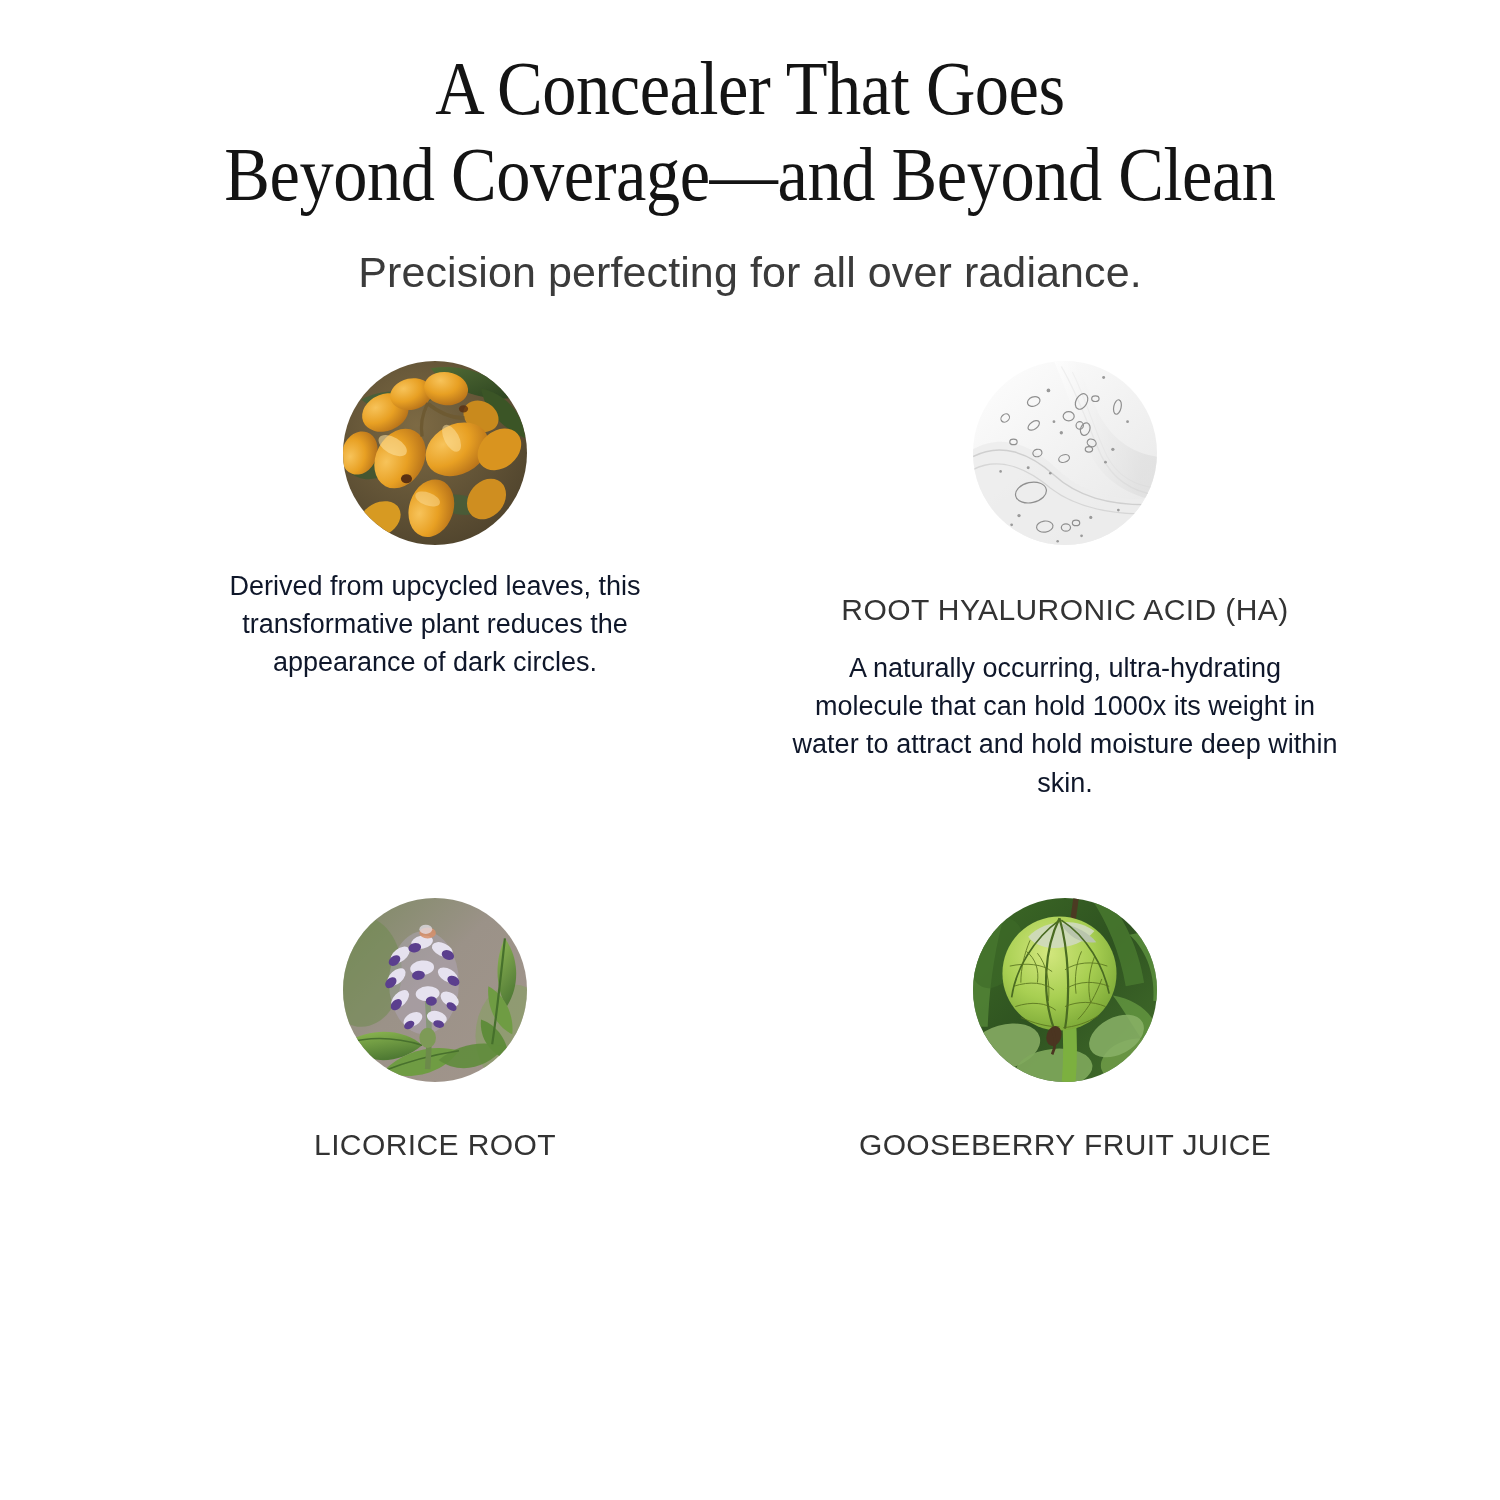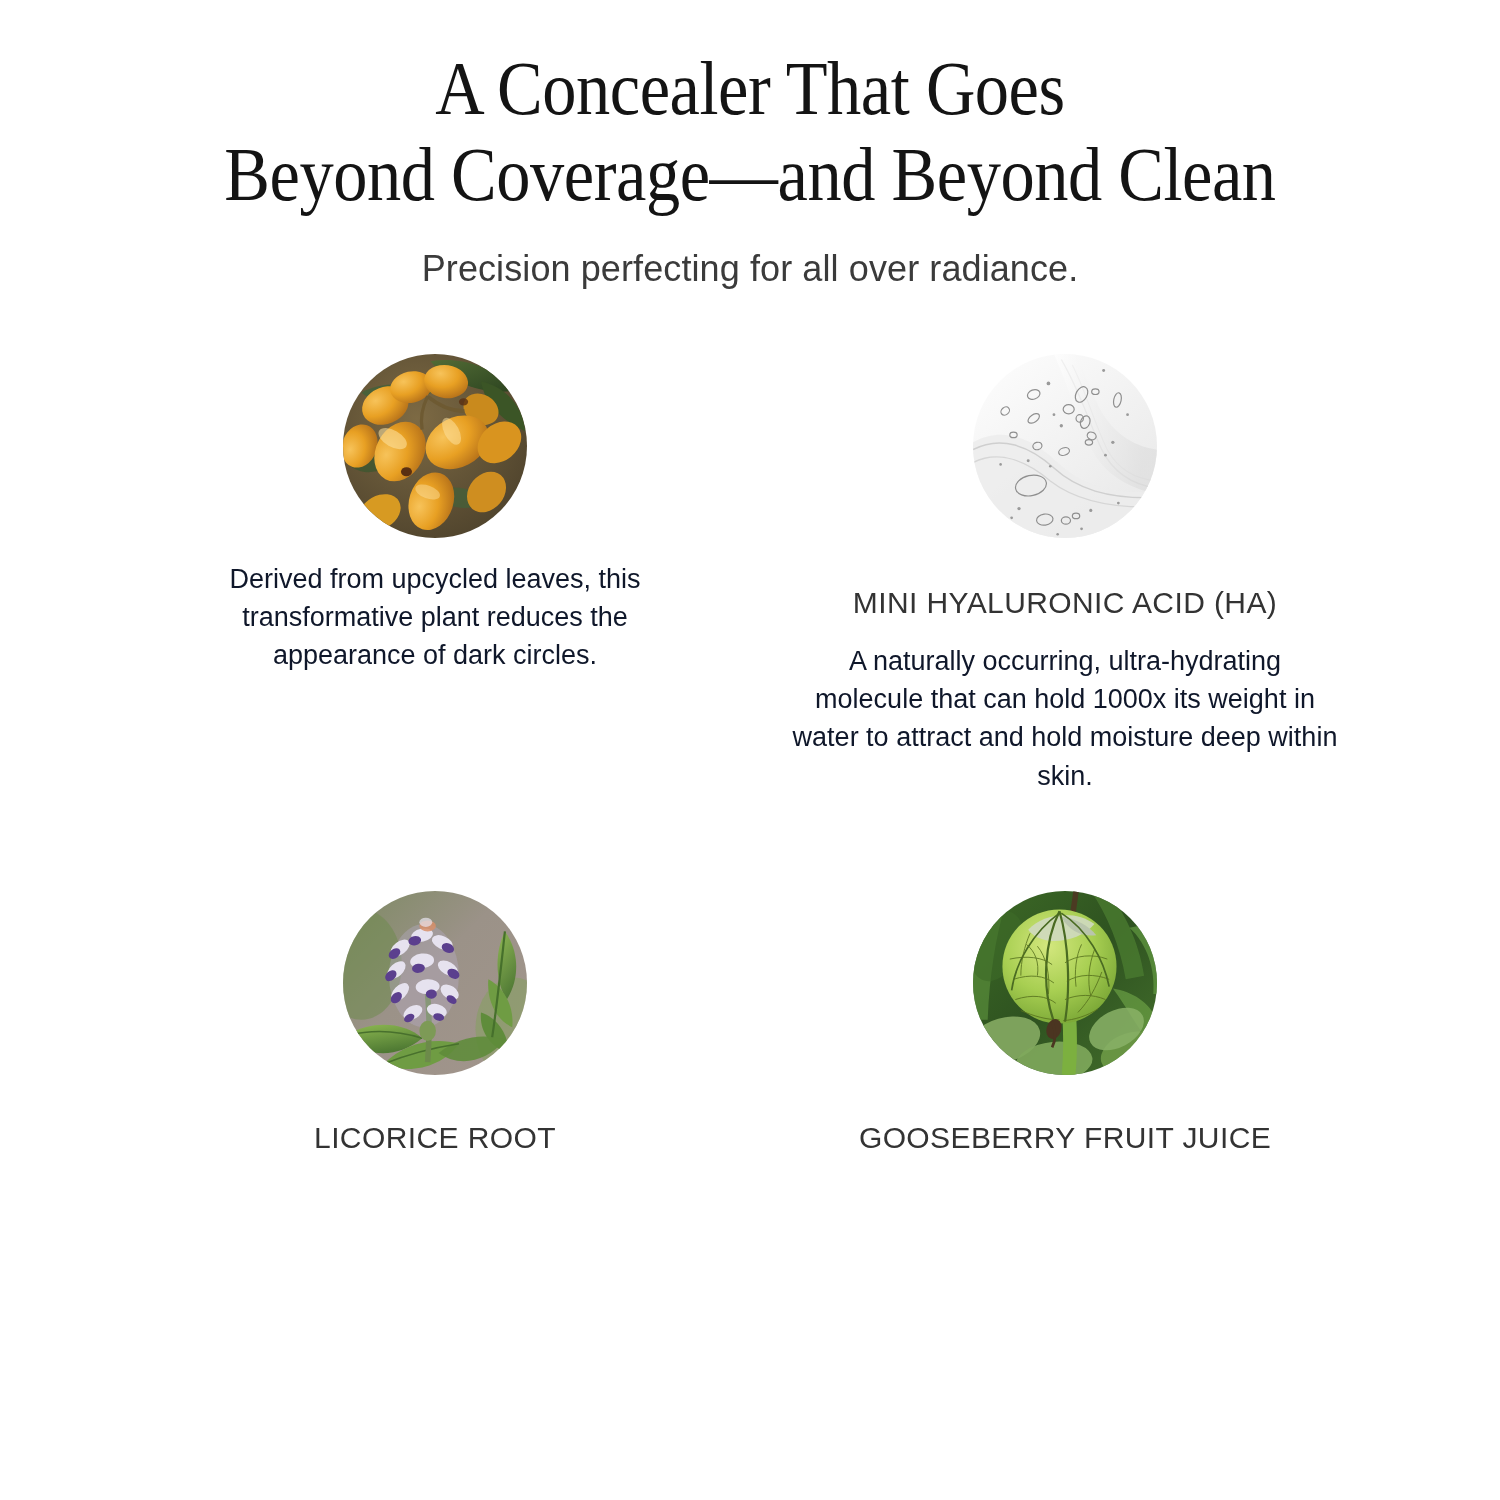--- a/index.html
+++ b/index.html
@@ -39,21 +39,21 @@
     max-width: 1290px;
     transform: scaleX(0.90);
     transform-origin: center top;
   }
   .headline .line {
     display: block;
     white-space: nowrap;
   }
   .subhead {
     margin: 30px auto 0;
-    font-size: 36px;
+    font-size: 43px;
     font-weight: 400;
     color: #3b3b3b;
     letter-spacing: 0.1px;
   }
 
   
   .grid {
     position: relative;
     margin-top: 64px;
     display: grid;
@@ -222,21 +222,21 @@
               <circle cx="42" cy="178" r="1.5"></circle>
             <circle cx="128" cy="170" r="1.7"></circle>
               <circle cx="158" cy="162" r="1.5"></circle>
             <circle cx="118" cy="190" r="1.5"></circle>
               <circle cx="92" cy="196" r="1.4"></circle>
             <circle cx="168" cy="66" r="1.5"></circle>
               <circle cx="30" cy="120" r="1.4"></circle>
           </g>
         </svg>
       </div>
-      <div class="card-title">MINI HYALURONIC ACID (HA)</div>
+      <div class="card-title">ROOT HYALURONIC ACID (HA)</div>
       <div class="card-body">A naturally occurring, ultra-hydrating molecule that can hold 1000x its weight in water to attract and hold moisture deep within skin.</div>
     </div>
 
     <div class="card row2">
       <div class="card-media">
         <svg viewBox="0 0 200 200" preserveAspectRatio="xMidYMid slice" aria-hidden="true">
           <defs>
             <linearGradient id="bg3" x1="0" y1="0" x2="1" y2="1">
               <stop offset="0%" stop-color="#7d8a62"></stop>
               <stop offset="45%" stop-color="#9b9288"></stop>

